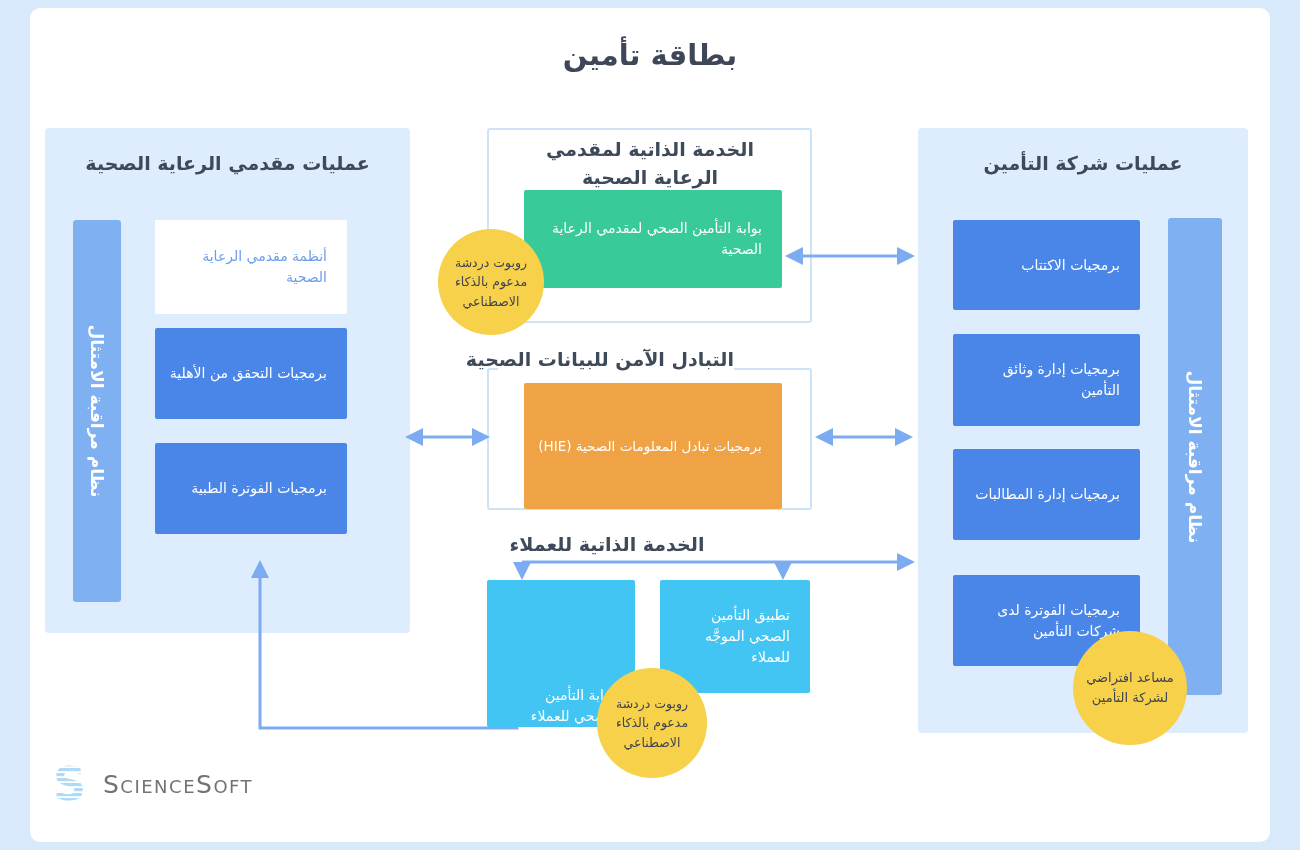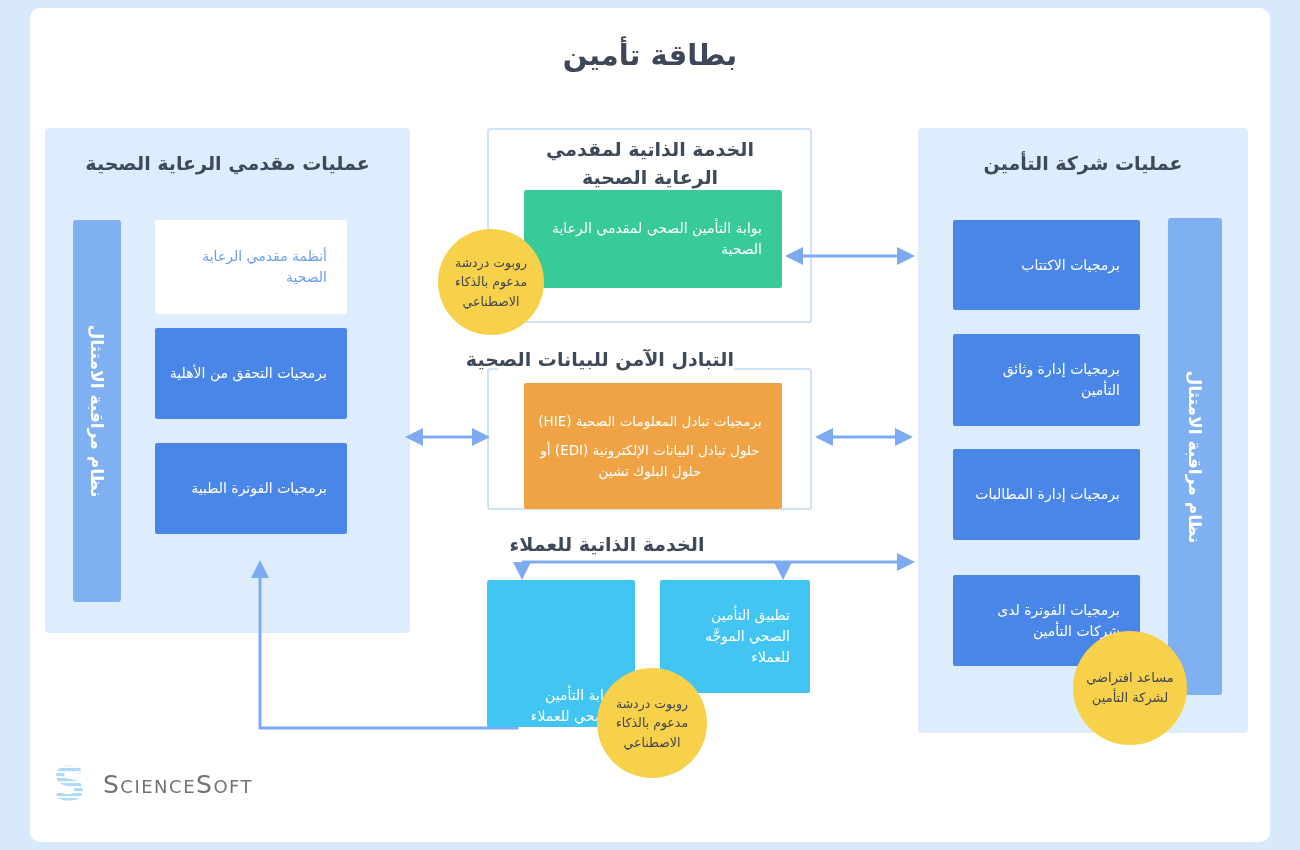--- a/index.html
+++ b/index.html
@@ -124,21 +124,20 @@
   <span>بوابة التأمين الصحي لمقدمي الرعاية الصحية</span>
 </div>
 <div class="circle" style="left:438px;top:229px;width:106px;height:106px;">
   <span>روبوت دردشة مدعوم بالذكاء الاصطناعي</span>
 </div>
 
 <div class="outline" style="left:487px;top:368px;width:325px;height:142px;"></div>
 <div class="sec-title" style="left:498px;top:346px;width:236px;white-space:nowrap;">التبادل الآمن للبيانات الصحية</div>
 <div class="box orange" style="left:524px;top:383px;width:258px;height:126px;z-index:4;text-align:center;">
   <div>برمجيات تبادل المعلومات الصحية (HIE)</div>
-  <div>حلول تبادل البيانات الإلكترونية (EDI) أو حلول البلوك تشين</div>
 </div>
 
 <div class="sec-title nobg" style="left:487px;top:531px;width:240px;">الخدمة الذاتية للعملاء</div>
 <div class="box cyan" style="left:487px;top:580px;width:148px;height:147px;z-index:4;align-items:flex-end;">
   <span>بوابة التأمين الصحي للعملاء</span>
 </div>
 <div class="box cyan" style="left:660px;top:580px;width:150px;height:113px;z-index:4;">
   <span>تطبيق التأمين الصحي الموجَّه للعملاء</span>
 </div>
 <div class="circle" style="left:597px;top:668px;width:110px;height:110px;">

